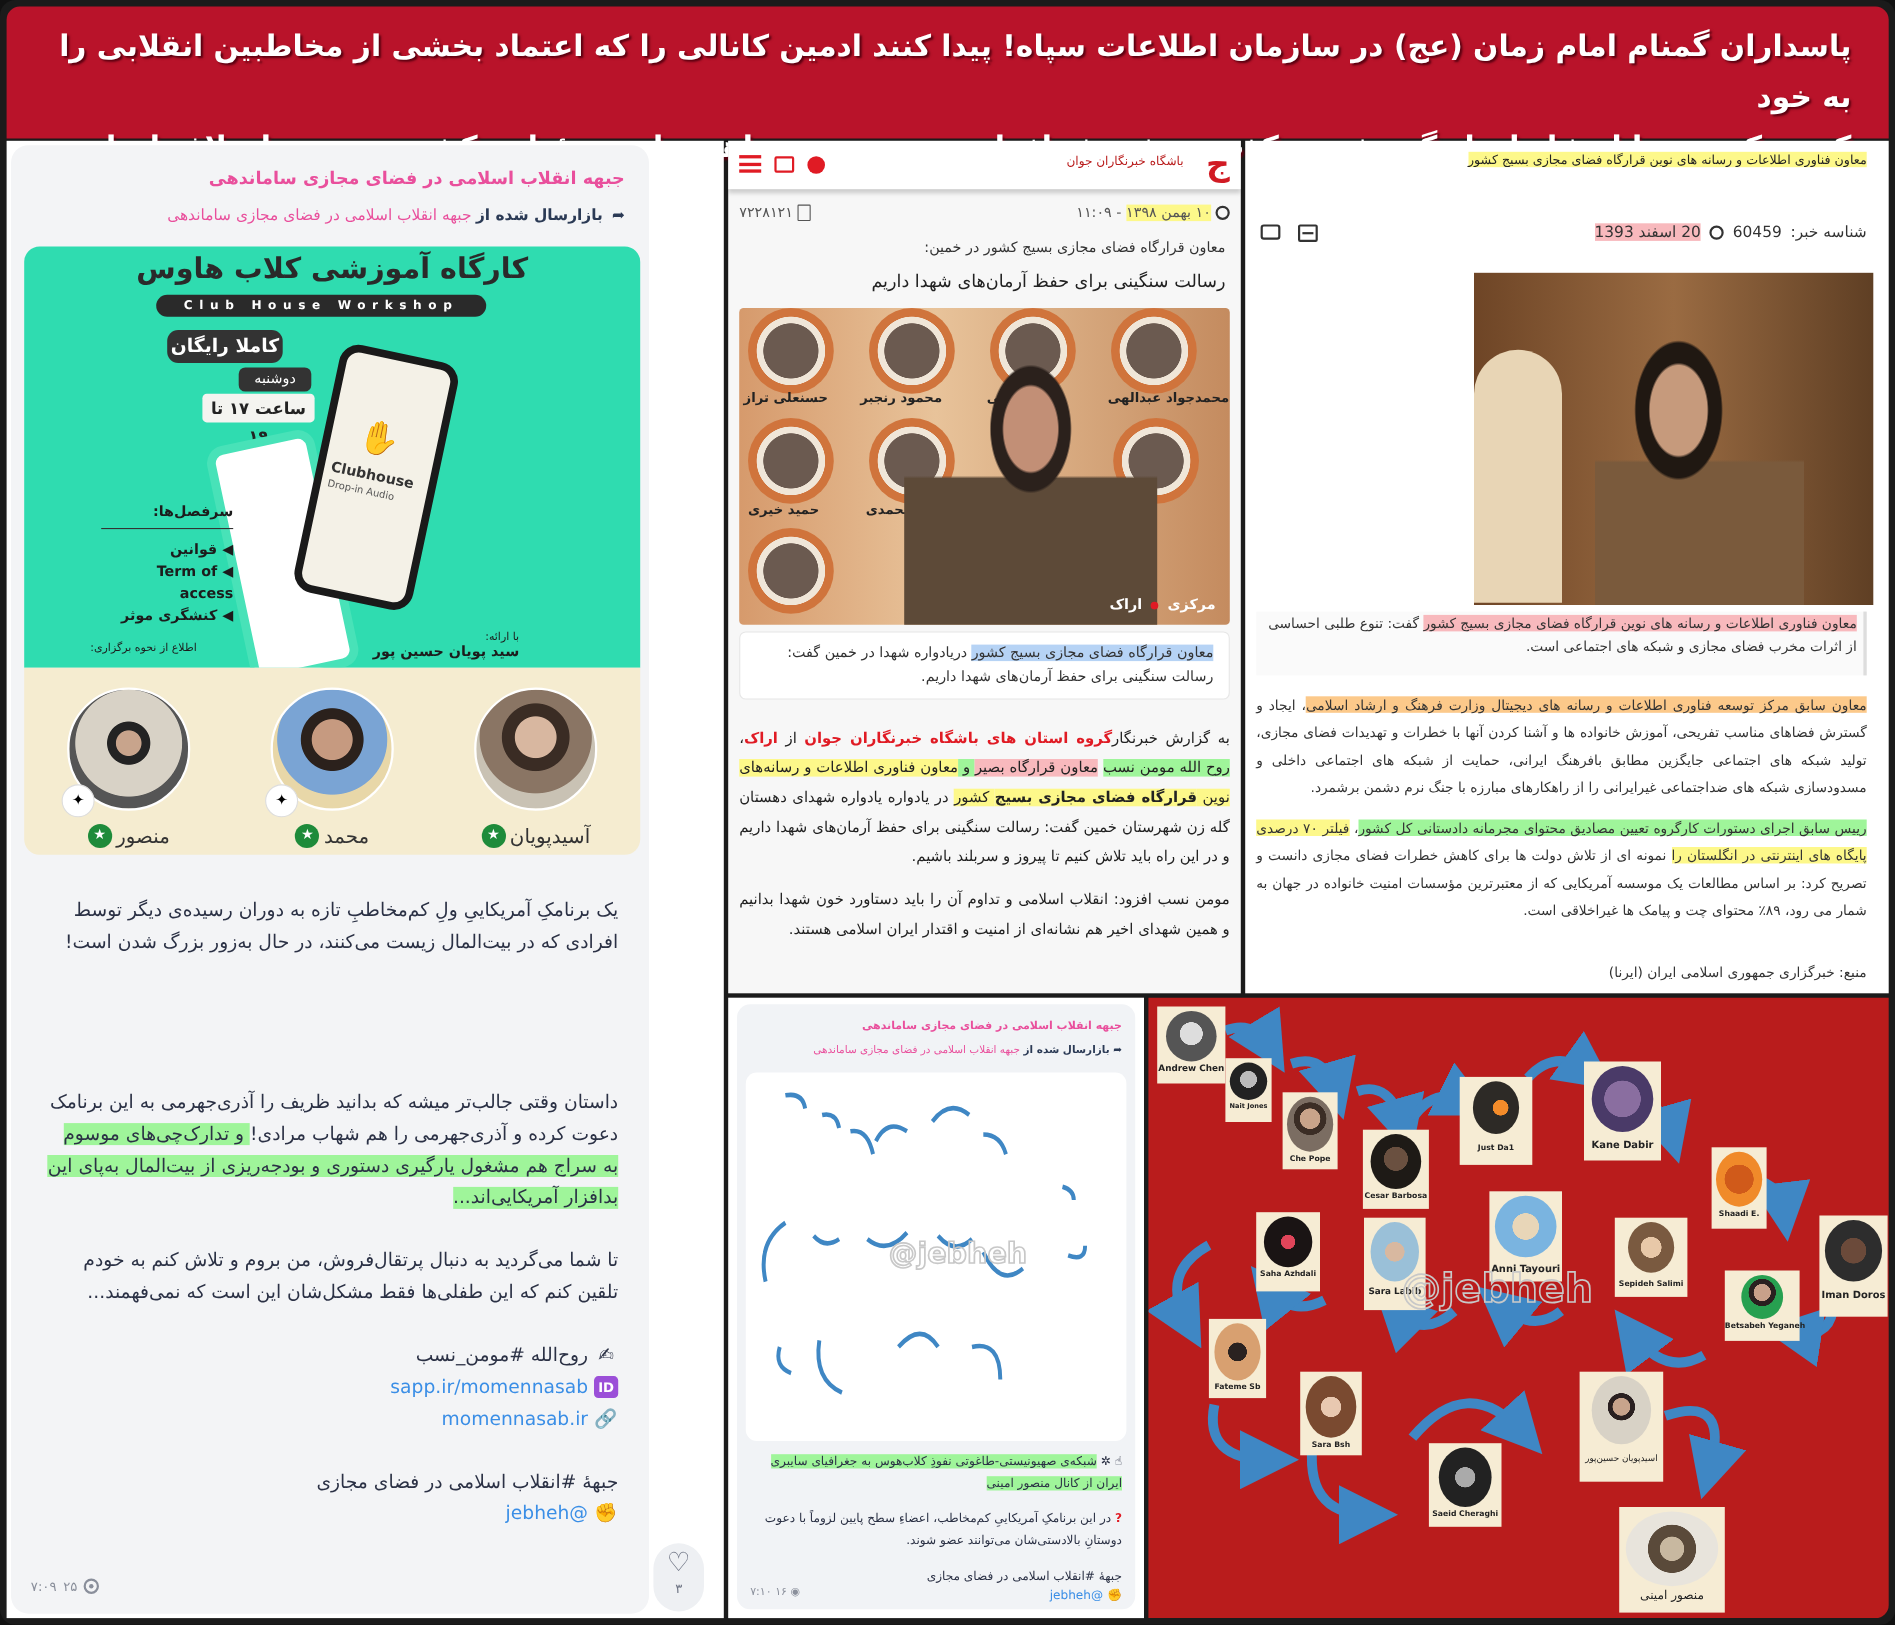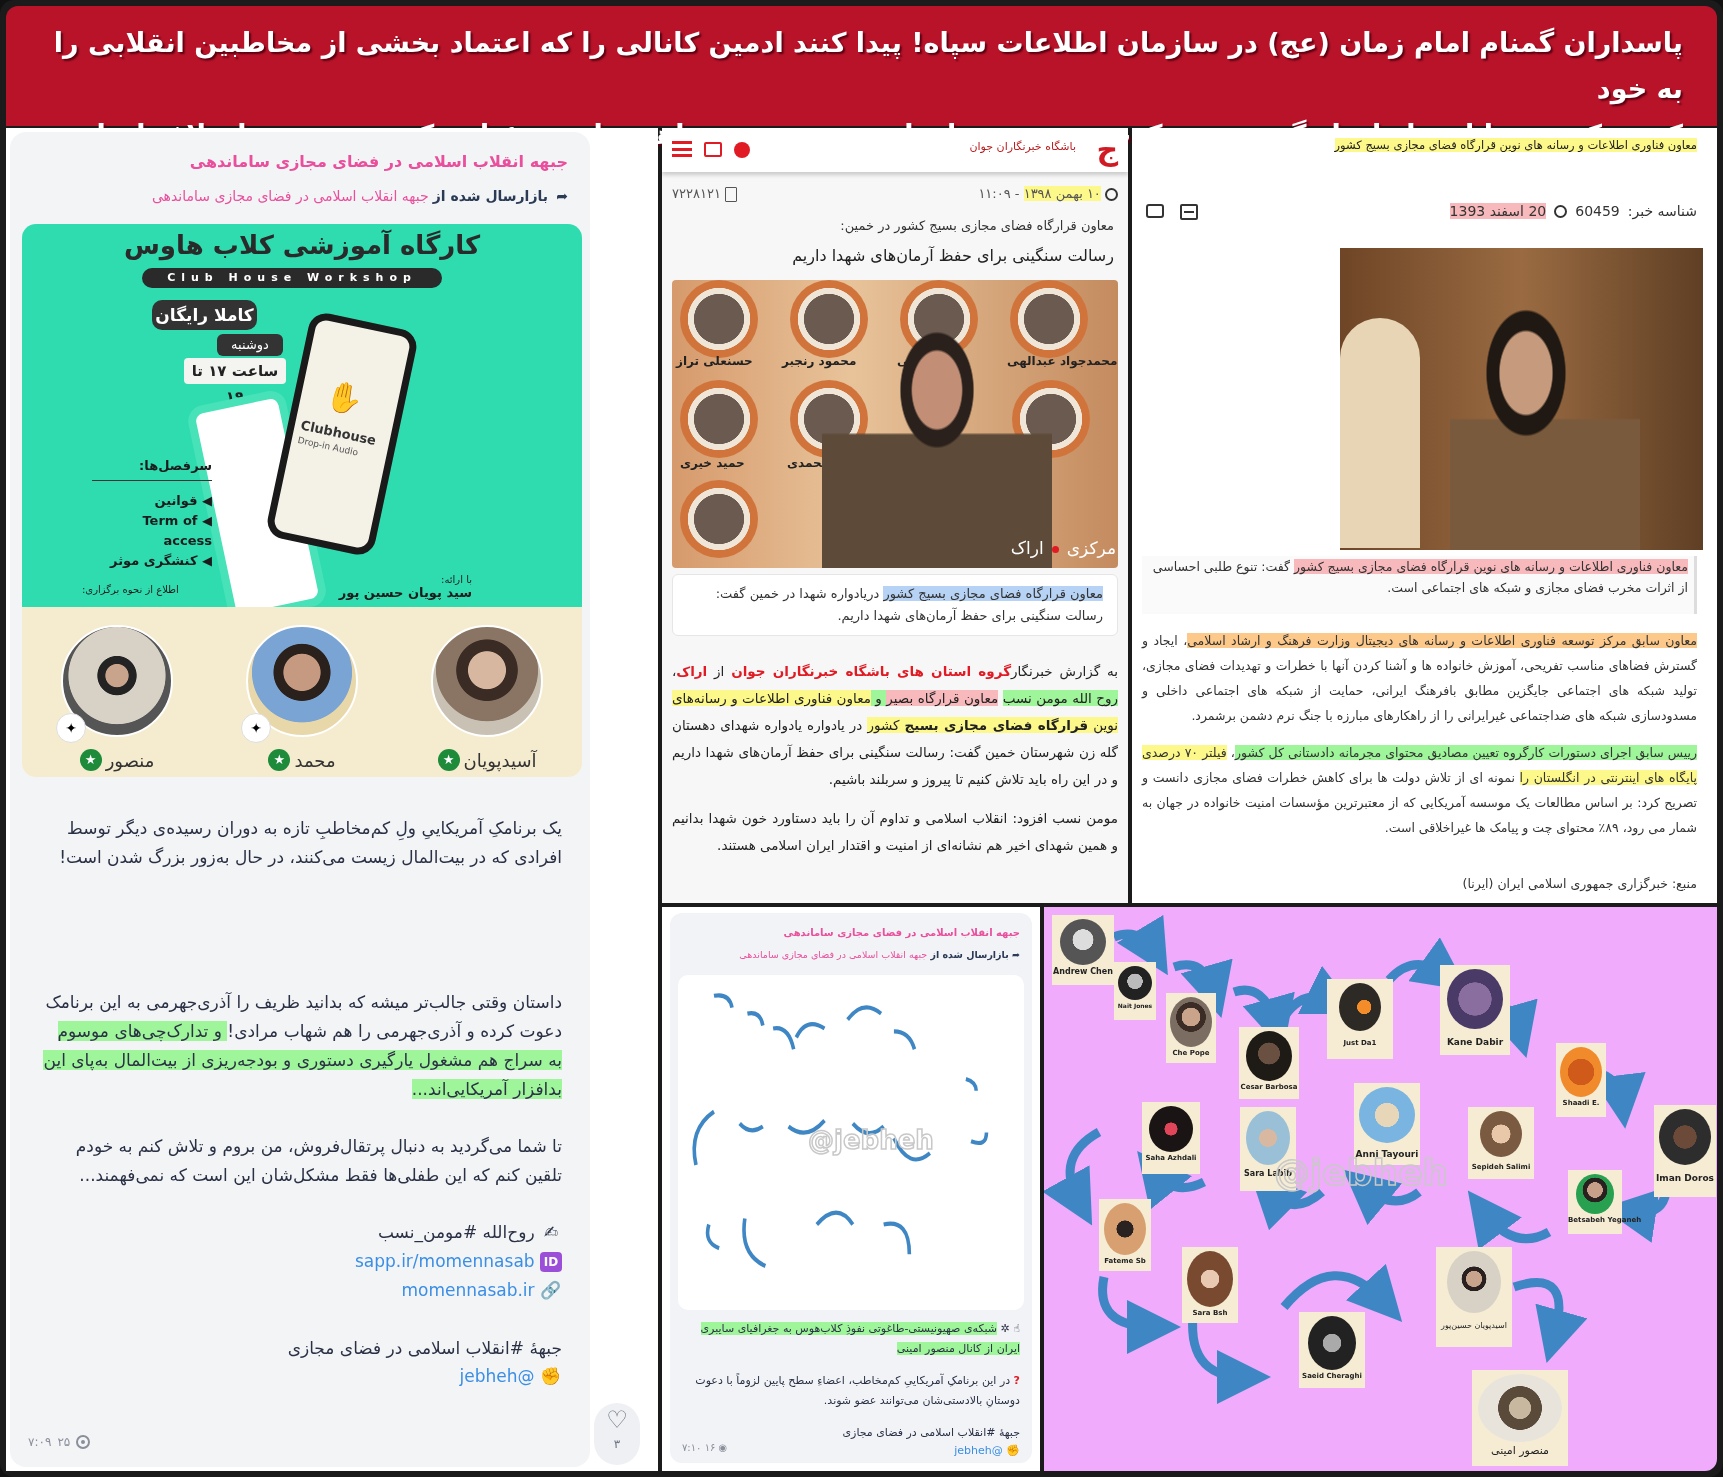--- a/index.html
+++ b/index.html
@@ -12,21 +12,21 @@
   .banner { position: absolute; left: 6px; top: 6px; width: 1711px; height: 120px; background: #b9132a; border-radius: 12px 12px 0 0;
     color: #fff; direction: rtl; text-align: right; padding: 14px 34px 0 34px;
     font-family: "DejaVu Sans", sans-serif; font-weight: bold; font-size: 27px; line-height: 46px; text-shadow: 2px 2px 2px #5a0010; }
 
   
   .panel { position: absolute; background: #fff; overflow: hidden; }
   .p-left { left: 6px; top: 128px; width: 652px; height: 1343px; background: #fff; }
   .p-mid { left: 662px; top: 128px; width: 466px; height: 775px; background: #f7f7f7; }
   .p-right { left: 1132px; top: 128px; width: 585px; height: 775px; background: #fff; }
   .p-bottom-small { left: 662px; top: 907px; width: 378px; height: 564px; background: #fff; }
-  .p-bottom-big { left: 1044px; top: 907px; width: 673px; height: 564px; background: #f0abfc; border-radius: 0 0 12px 0; }
+  .p-bottom-big { left: 1044px; top: 907px; width: 673px; height: 564px; background: #b91c1c; border-radius: 0 0 12px 0; }
 
   .rtl { direction: rtl; text-align: right; }
   .hl-yellow { background: #fdf88a; }
   .hl-pink { background: #f8b9bd; }
   .hl-green { background: #9ff59a; }
   .hl-orange { background: #fcc98a; }
   .hl-blue { background: #b6d3f5; }
   .red { color: #e01b24; font-weight: bold; }
   .b { font-weight: bold; }
 
@@ -82,21 +82,21 @@
   .globe-icon { width: 16px; height: 16px; border-radius: 50%; background: #e01b24; margin-top: 4px; }
   .yjc-meta { position: absolute; left: 10px; right: 10px; top: 58px; font-size: 13px; color: #555; display: flex; justify-content: space-between; direction: rtl; }
   .clock-icon { display: inline-block; width: 13px; height: 13px; border: 2px solid #333; border-radius: 50%; vertical-align: middle; }
   .doc-icon { display: inline-block; width: 12px; height: 15px; border: 1.5px solid #555; border-radius: 1px; vertical-align: middle; }
   .yjc-sup { position: absolute; right: 14px; top: 90px; font-size: 13px; color: #333; direction: rtl; }
   .yjc-title { position: absolute; right: 14px; top: 118px; font-size: 16px; color: #222; direction: rtl; }
   .yjc-photo { position: absolute; left: 10px; top: 152px; width: 446px; height: 288px; background: linear-gradient(90deg, #d69a6c 0%, #e8c39a 40%, #c48b5f 100%); border-radius: 4px; overflow: hidden; }
   .martyr { position: absolute; width: 78px; height: 78px; border-radius: 50%; background: radial-gradient(circle, #6b5a50 0 45%, #f0e6d8 46% 56%, #d0743c 57%); }
   .martyr-name { position: absolute; font-size: 12px; font-weight: bold; color: #222; direction: rtl; }
   .speaker-fig { position: absolute; left: 150px; top: 40px; width: 230px; height: 250px; background: radial-gradient(ellipse at 50% 28%, #c28f76 0 15%, #2b211c 16% 22%, transparent 23%), linear-gradient(180deg, transparent 0 45%, #5d4a38 46%); }
-  .photo-cap { position: absolute; right: 2px; bottom: 10px; color: #fff; font-size: 17px; font-weight: normal; direction: rtl; }
+  .photo-cap { position: absolute; right: 13px; bottom: 10px; color: #fff; font-size: 13px; font-weight: bold; direction: rtl; }
   .photo-cap .dot { display: inline-block; width: 7px; height: 7px; background: #e01b24; border-radius: 50%; margin: 0 8px; vertical-align: middle; }
   .yjc-lead { position: absolute; left: 10px; top: 446px; width: 446px; height: 62px; background: #fff; border: 1px solid #e6e6e6; border-radius: 6px; padding: 8px 14px; font-size: 13px; color: #333; line-height: 22px; direction: rtl; text-align: right; }
   .yjc-body { position: absolute; left: 10px; top: 530px; width: 446px; font-size: 13.5px; color: #222; line-height: 27px; direction: rtl; text-align: justify; }
 
   
   .ir-sup { position: absolute; right: 20px; top: 10px; font-size: 11.5px; color: #222; direction: rtl; }
   .ir-title { position: absolute; right: 20px; top: 34px; font-size: 20px; color: #333; direction: rtl; }
   .ir-meta { position: absolute; right: 20px; top: 75px; font-size: 14px; color: #333; direction: rtl; display: flex; gap: 8px; align-items: center; }
   .ir-tools { position: absolute; left: 14px; top: 76px; display: flex; gap: 16px; }
   .comment-icon { width: 18px; height: 14px; border: 2px solid #333; border-radius: 3px; }
@@ -406,21 +406,21 @@
         <div class="lbl" style="font-size:9px;margin-top:8px">Kane Dabir</div>
       </div>
     <div class="node" style="left:512px;top:136px;width:50px;height:74px">
         <div class="pic" style="width:42px;height:50px;background:radial-gradient(circle,#d05a1a 0 40%,#f08a2a 41%)"></div>
         <div class="lbl" style="font-size:7px">Shaadi E.</div>
       </div>
     <div class="node" style="left:610px;top:198px;width:62px;height:92px">
         <div class="pic" style="width:52px;height:56px;background:radial-gradient(circle,#6b4a3a 0 30%,#2d2d2d 31%)"></div>
         <div class="lbl" style="font-size:9px;margin-top:8px">Iman Doros</div>
       </div>
-    <div class="node" style="left:524px;top:263px;width:54px;height:64px">
+    <div class="node" style="left:524px;top:248px;width:68px;height:64px">
         <div class="pic" style="width:38px;height:40px;background:radial-gradient(circle at 50% 40%,#c8a08a 0 25%,#2a2020 26% 40%,#27a050 41%)"></div>
         <div class="lbl" style="font-size:7px">Betsabeh Yeganeh</div>
       </div>
     <div class="node" style="left:424px;top:200px;width:66px;height:72px">
         <div class="pic" style="width:42px;height:46px;background:radial-gradient(circle,#e8c8a8 0 30%,#7a5a40 31%)"></div>
         <div class="lbl" style="font-size:7px;margin-top:6px">Sepideh Salimi</div>
       </div>
     <div class="node" style="left:310px;top:176px;width:66px;height:82px">
         <div class="pic" style="width:56px;height:56px;background:radial-gradient(circle,#e8d6b8 0 30%,#7ab4e0 31%)"></div>
         <div class="lbl" style="font-size:9px;margin-top:6px">Anni Tayouri</div>

